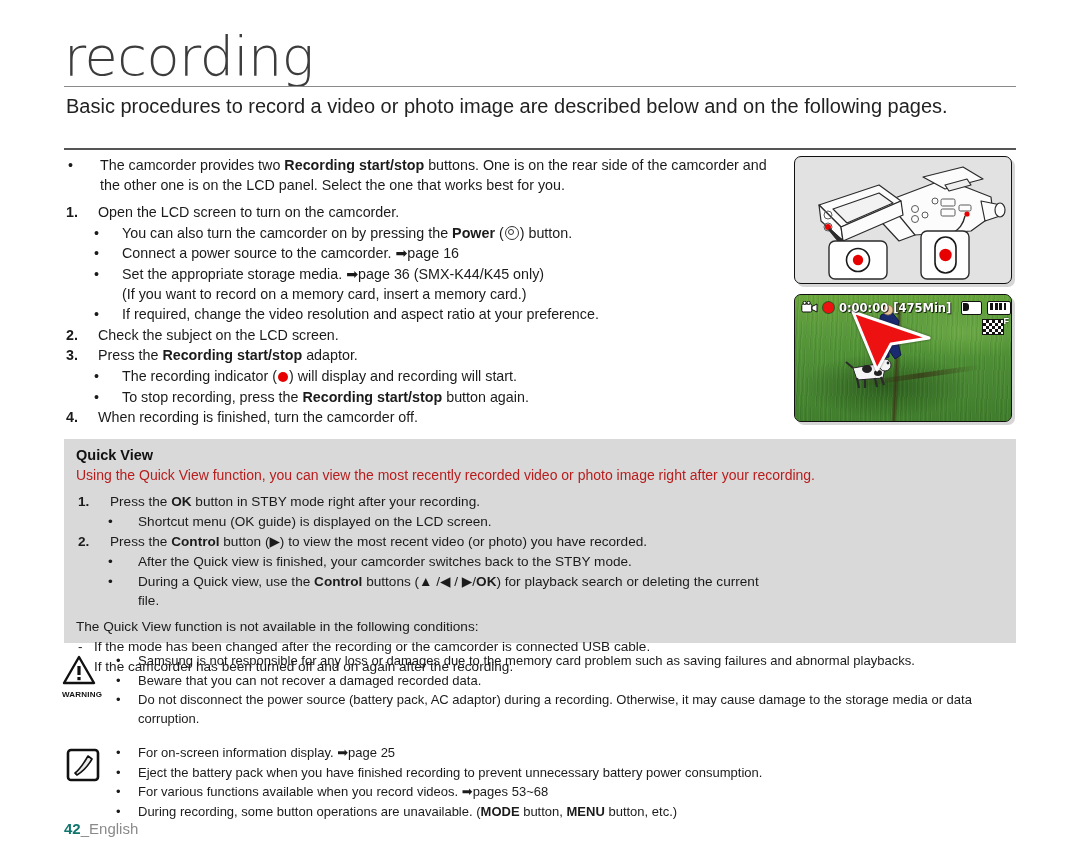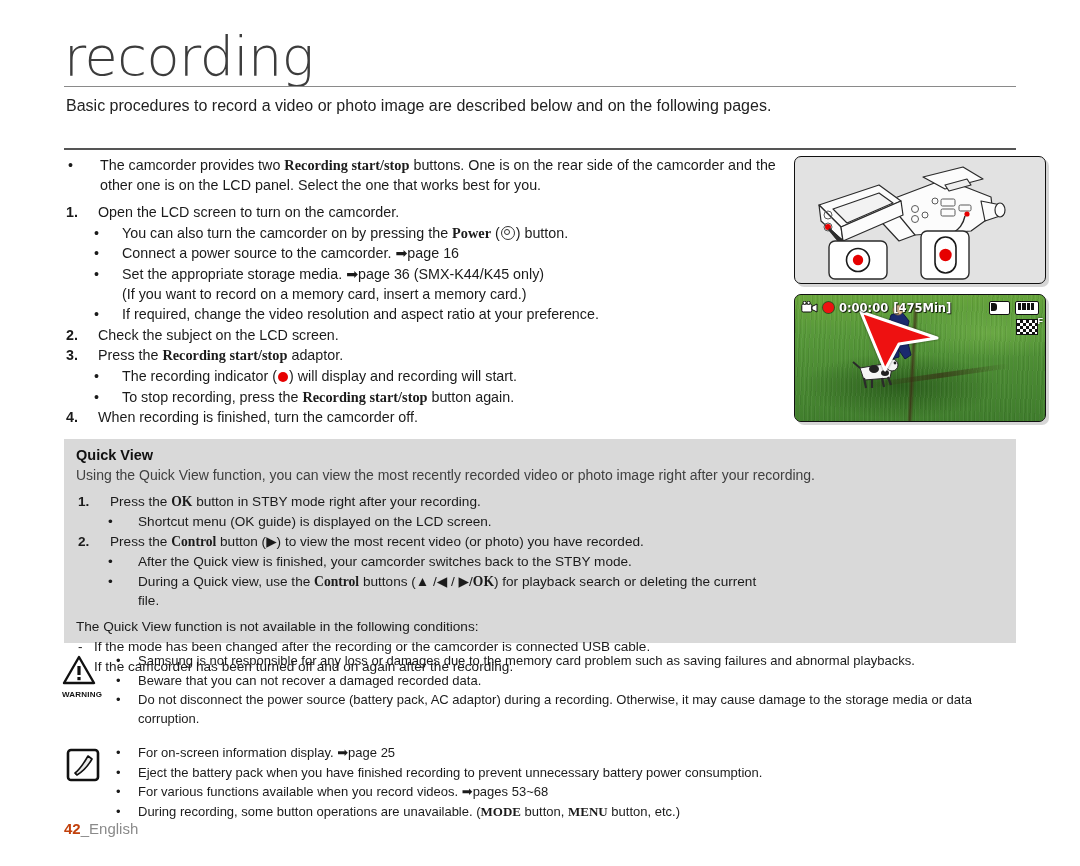--- a/index.html
+++ b/index.html
@@ -41,21 +41,21 @@
     top: 86px;
     width: 952px;
     height: 1px;
     background: #8a8a8a;
   }
   .intro-line {
     position: absolute;
     left: 66px;
     top: 96px;
     width: 950px;
-    font-size: 16px;
+    font-size: 20px;
     line-height: 20px;
     color: #222;
   }
   .section-title {
     position: absolute;
     left: 64px;
     top: 124px;
     font-size: 20px;
     font-weight: bold;
     letter-spacing: 0.2px;
@@ -88,21 +88,21 @@
   .mark {
     flex: 0 0 auto;
     text-align: left;
   }
   .mark.bullet1 { width: 32px; padding-left: 4px; }
   .mark.num     { width: 32px; padding-left: 2px; font-weight: bold; }
   .mark.bullet2 { width: 28px; padding-left: 30px; }
   .mark.dash    { width: 16px; padding-left: 2px; }
   .txt { flex: 1 1 auto; }
   .gap-s { height: 7px; }
-  b, .b { font-weight: bold; font-family: Liberation Serif, serif; }
+  b, .b { font-weight: bold; }
 
   .arrowglyph { font-family: "DejaVu Sans", sans-serif; }
 
   .rec-dot {
     display: inline-block;
     width: 10px; height: 10px;
     border-radius: 50%;
     background: #e60000;
     vertical-align: -1px;
     margin: 0 1px;
@@ -142,21 +142,21 @@
     font-weight: bold;
     color: #111;
   }
   .qv-sub {
     position: absolute;
     left: 12px;
     top: 27px;
     width: 890px;
     font-size: 14px;
     line-height: 19px;
-    color: #404040;
+    color: #b91c1c;
   }
   .qv-body {
     position: absolute;
     left: 12px;
     top: 53px;
     width: 700px;
     font-size: 13.6px;
     line-height: 19px;
     color: #1b1b1b;
   }
@@ -168,21 +168,20 @@
   }
 
   
   .fig {
     position: absolute;
     background: #e2e2e2;
     border: 1.6px solid #111;
     border-radius: 7px;
     box-shadow: 3px 3px 0 rgba(0,0,0,0.16);
     overflow: hidden;
-    padding-left: 34px;
   }
   #fig-camcorder { left: 794px; top: 156px; width: 216px; height: 126px; }
   #fig-lcd {
     left: 794px; top: 294px; width: 216px; height: 126px;
     background: #3f7a2a; border-radius: 7px;
   }
 
   
   .cam-svg { position: absolute; left: 0; top: 0; }
 
@@ -330,21 +329,21 @@
     position: absolute;
     left: 66px; top: 748px;
     width: 34px; height: 34px;
   }
   .footer {
     position: absolute;
     left: 64px; top: 820px;
     font-size: 15px;
     color: #8a8a8a;
   }
-  .footer .pg { font-weight: bold; color: #c2410c; }
+  .footer .pg { font-weight: bold; color: #0f766e; }
 </style>
 </head>
 <body>
 
 <div class="page">
 
   <div class="chapter-title">recording</div>
   <div class="title-rule"></div>
   <div class="intro-line">Basic procedures to record a video or photo image are described below and on the following pages.</div>
   <div class="section-rule"></div>

